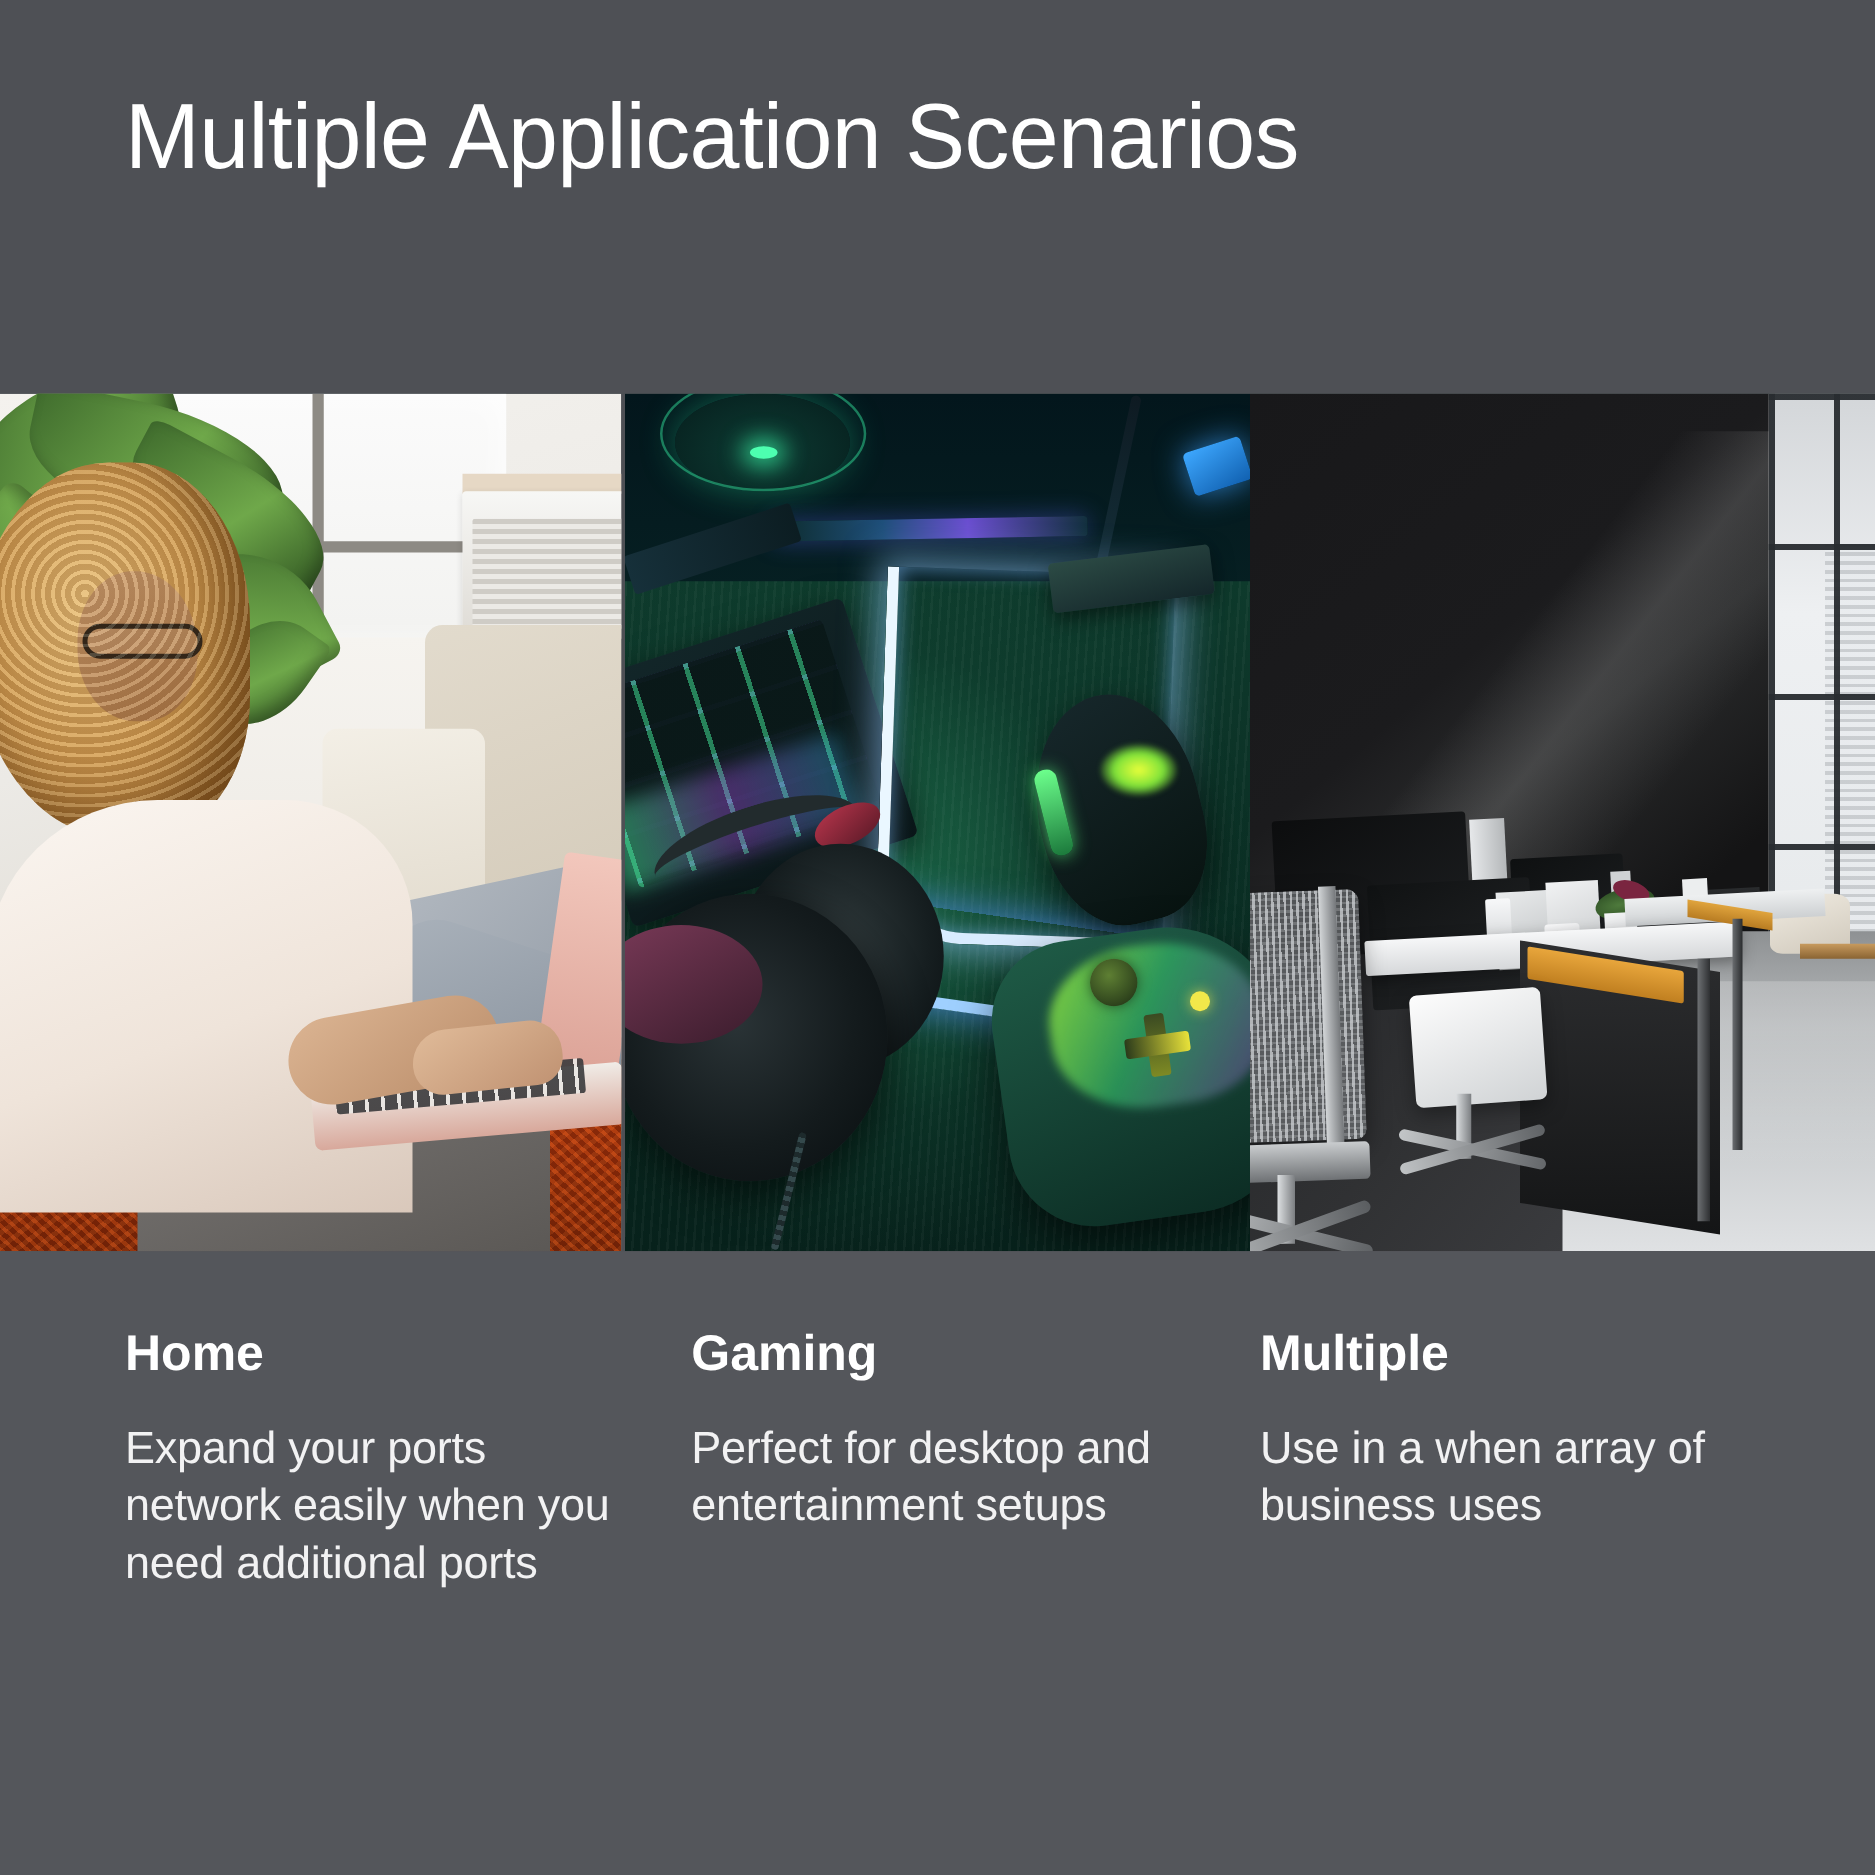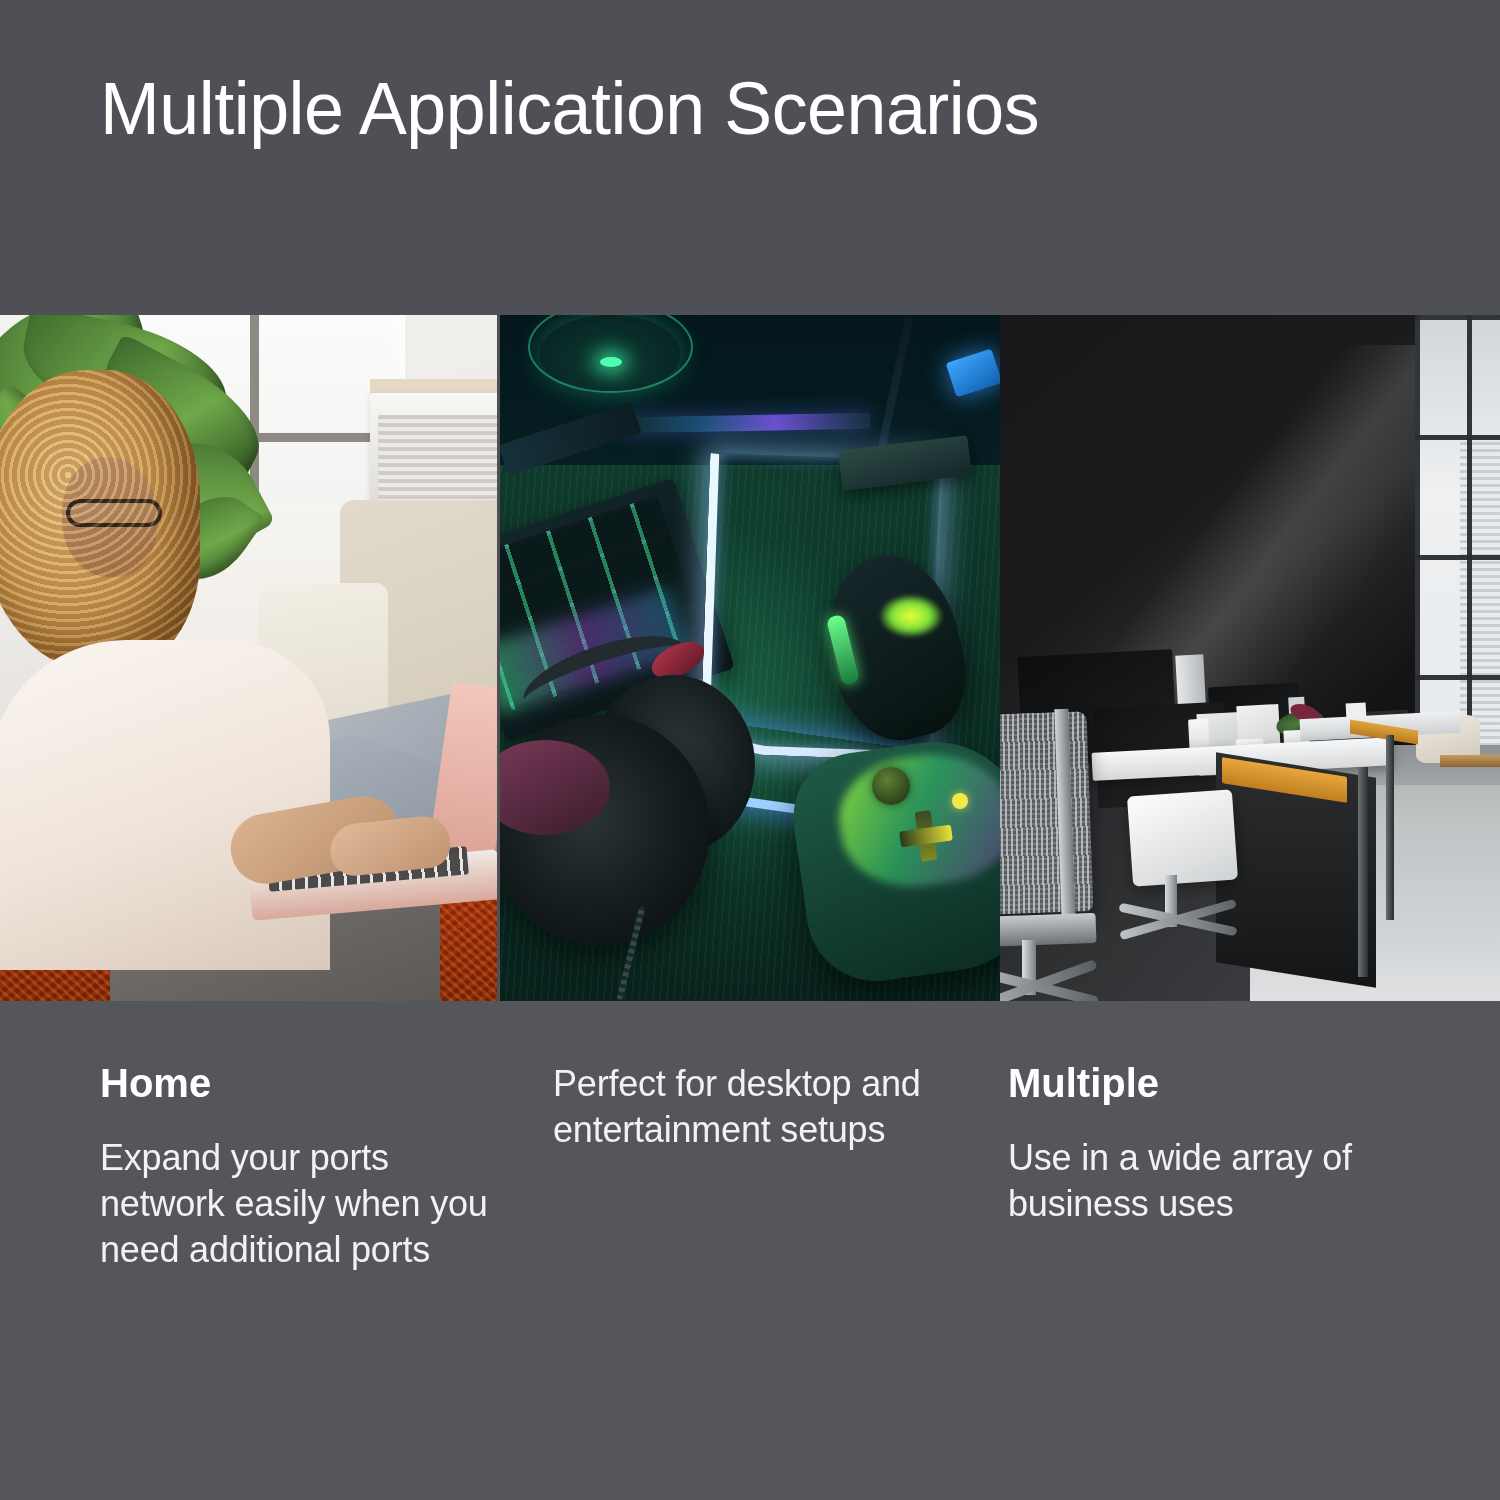--- a/index.html
+++ b/index.html
@@ -708,21 +708,22 @@
 </div>
 
 <div class="caption-band">
 
   <div class="caption-col caption-col-0">
     <div class="caption-title">Home</div>
     <div class="caption-body">Expand your ports network easily when you need additional ports</div>
   </div>
 
   <div class="caption-col caption-col-1">
+    <div class="caption-title">Gaming</div>
     <div class="caption-body">Perfect for desktop and entertainment setups</div>
   </div>
 
   <div class="caption-col caption-col-2">
     <div class="caption-title">Multiple</div>
-    <div class="caption-body">Use in a wide array of business uses</div>
+    <div class="caption-body">Use in a when array of business uses</div>
   </div>
 
 </div>
 
 </body></html>

